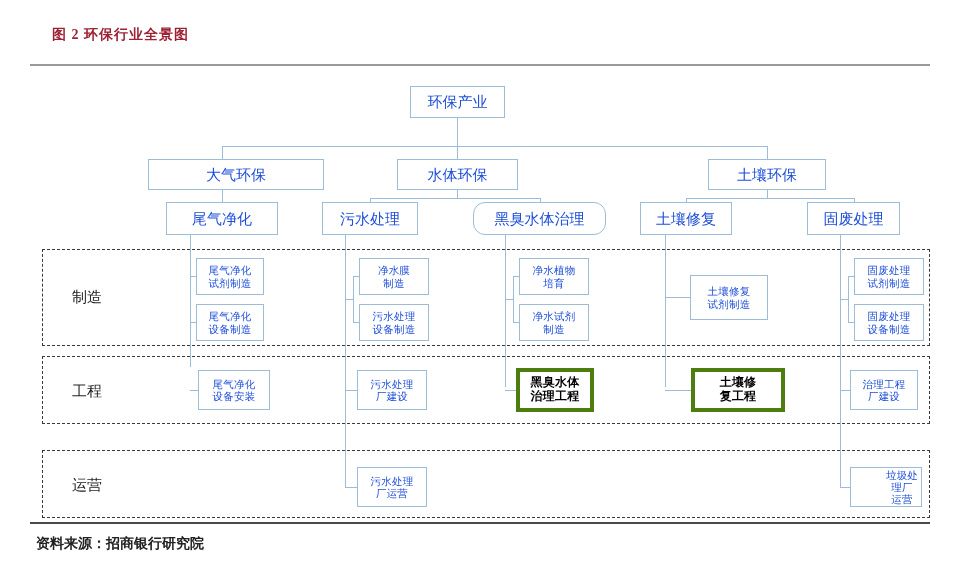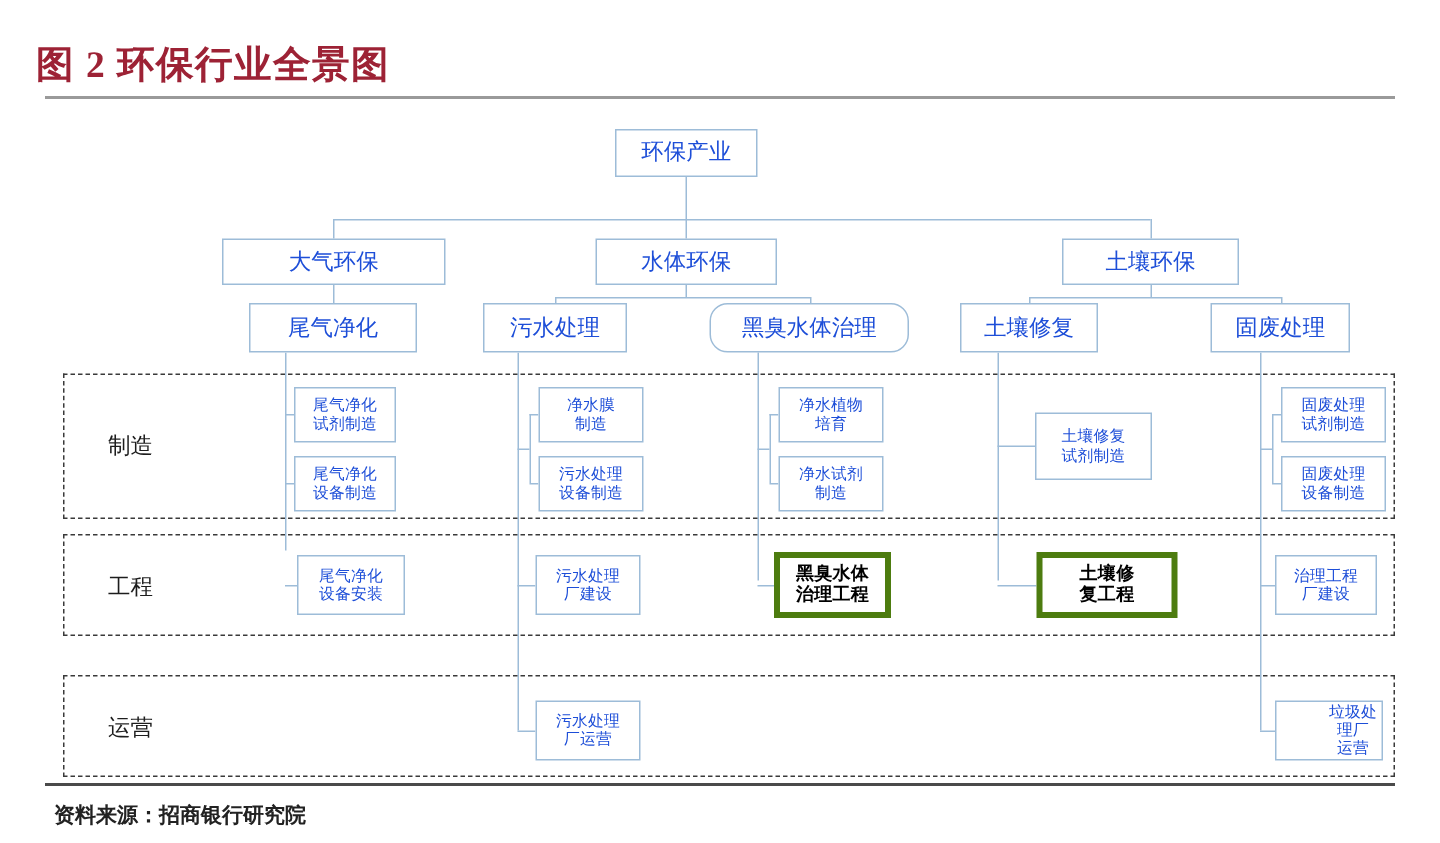--- a/index.html
+++ b/index.html
@@ -17,24 +17,24 @@
   }
   #root-canvas {
     position: relative;
     width: 960px;
     height: 562px;
   }
 
   
   .fig-title {
     position: absolute;
-    left: 24px;
+    left: 52px;
     top: 26px;
     font-family: "Liberation Serif", "DejaVu Serif", serif;
-    font-size: 25px;
+    font-size: 14px;
     font-weight: bold;
     color: #9d2235;
     letter-spacing: 1px;
     white-space: nowrap;
   }
   .title-rule {
     position: absolute;
     left: 30px;
     top: 64px;
     width: 900px;
@@ -178,21 +178,21 @@
   <div class="lane" style="left:42px; top:249px; width:888px; height:97px;"></div>
   <div class="lane" style="left:42px; top:356px; width:888px; height:68px;"></div>
   <div class="lane" style="left:42px; top:450px; width:888px; height:68px;"></div>
 
   <div class="lane-label" style="left:72px; top:288px;">制造</div>
   <div class="lane-label" style="left:72px; top:382px;">工程</div>
   <div class="lane-label" style="left:72px; top:476px;">运营</div>
 
   <div class="node lvl1" style="left:410px; top:86px; width:95px; height:32px;">环保产业</div>
 
-  <div class="node lvl2" style="left:148px; top:159px; width:149px; height:31px;">大气环保</div>
+  <div class="node lvl2" style="left:148px; top:159px; width:176px; height:31px;">大气环保</div>
   <div class="node lvl2" style="left:397px; top:159px; width:121px; height:31px;">水体环保</div>
   <div class="node lvl2" style="left:708px; top:159px; width:118px; height:31px;">土壤环保</div>
 
   <div class="node lvl3" style="left:166px; top:202px; width:112px; height:33px;">尾气净化</div>
   <div class="node lvl3" style="left:322px; top:202px; width:96px; height:33px;">污水处理</div>
   <div class="node lvl3" style="left:473px; top:202px; width:133px; height:33px;border-radius:12px;">黑臭水体治理</div>
   <div class="node lvl3" style="left:640px; top:202px; width:92px; height:33px;">土壤修复</div>
   <div class="node lvl3" style="left:807px; top:202px; width:93px; height:33px;">固废处理</div>
 
   <div class="node leaf" style="left:196px; top:258px; width:68px; height:37px;">尾气净化

